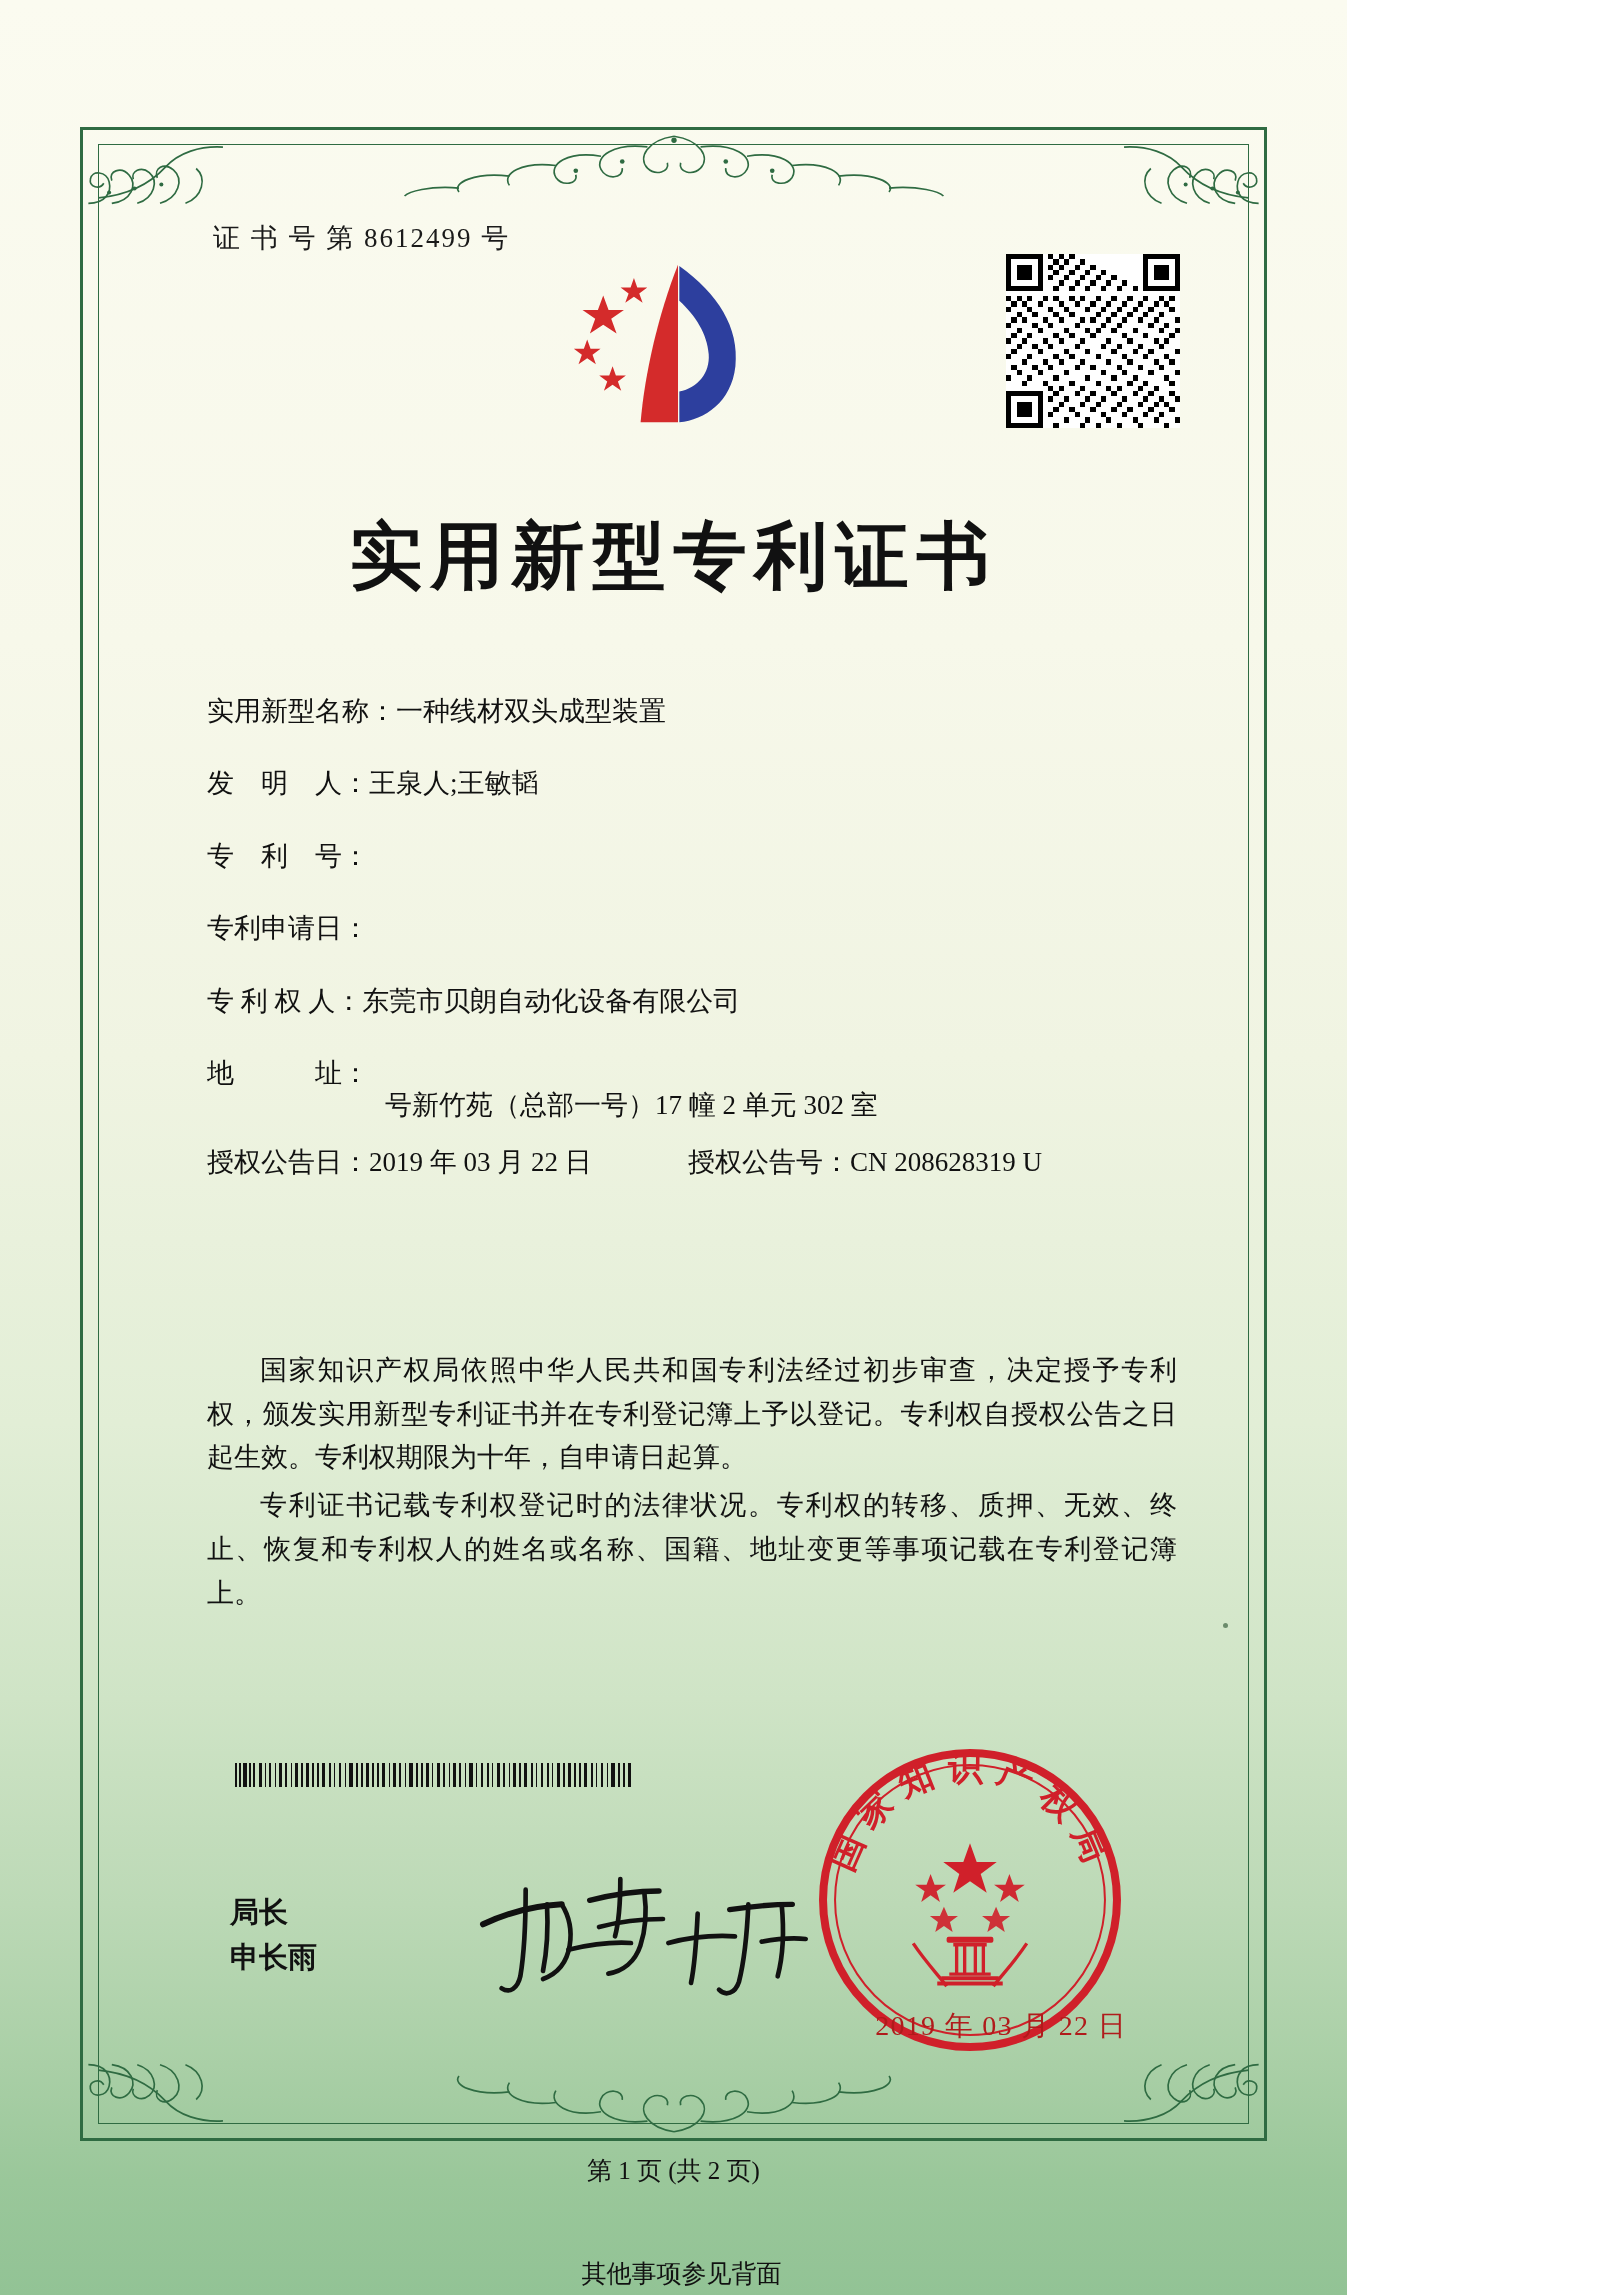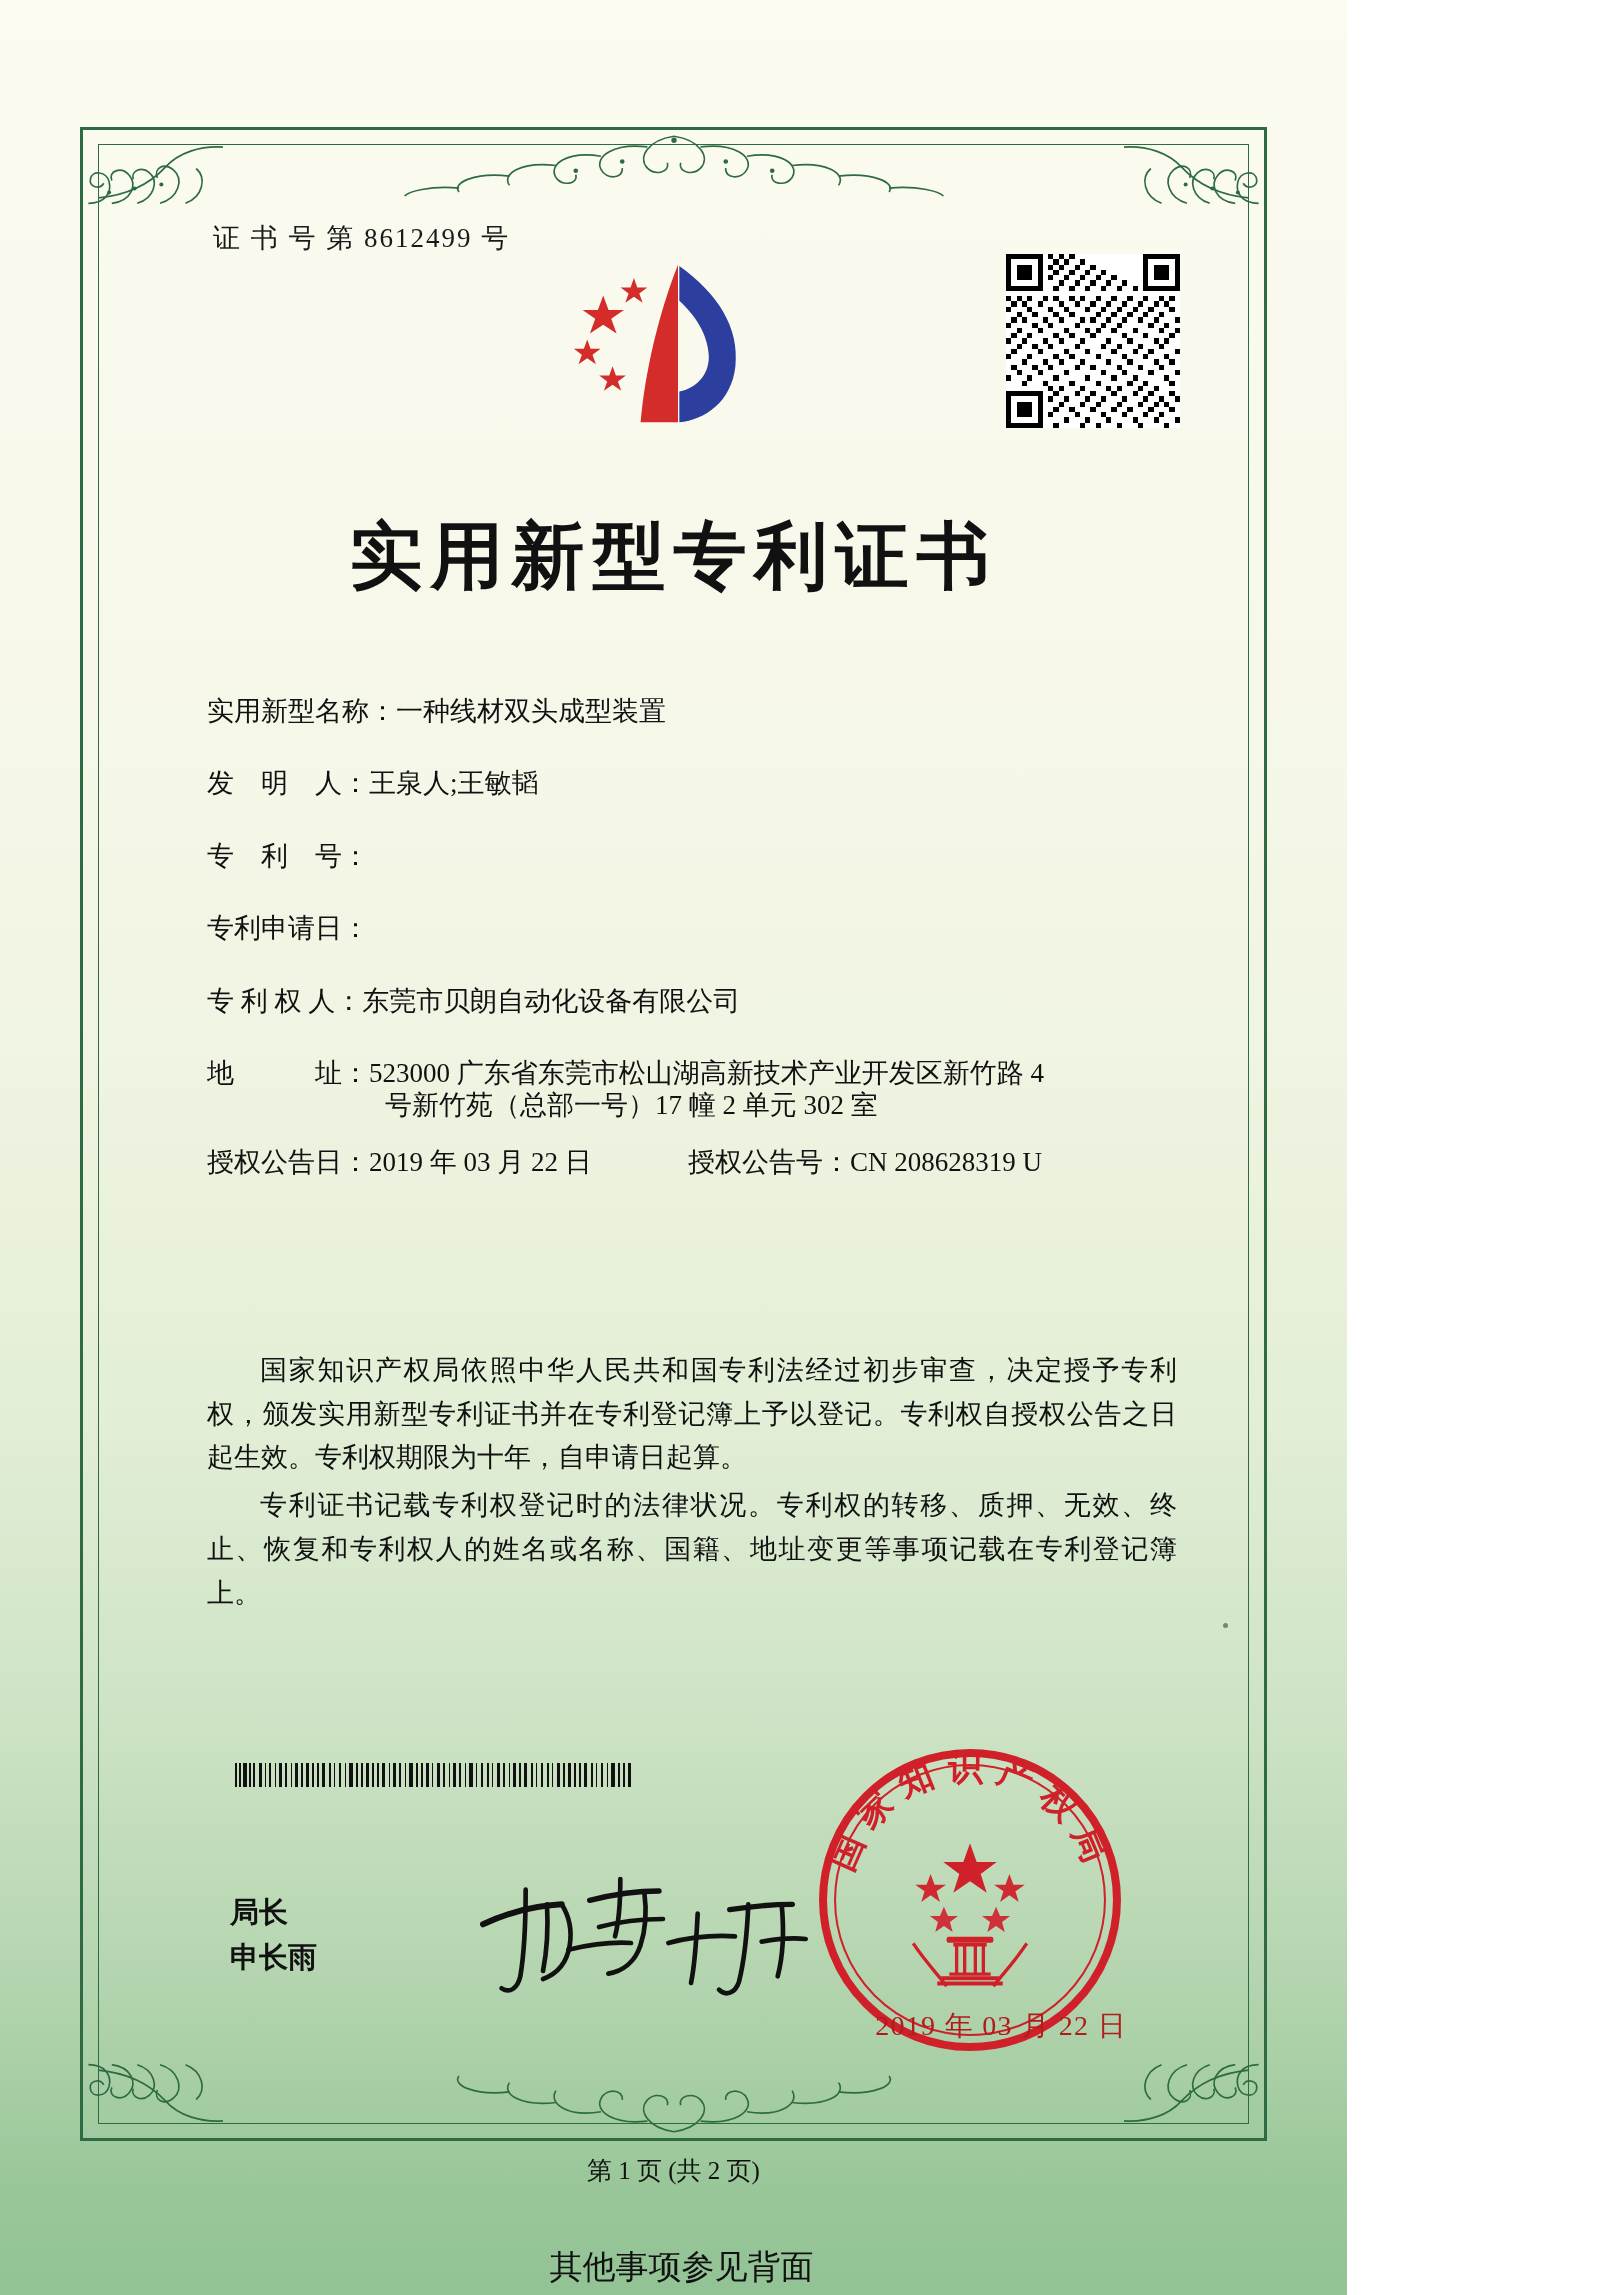--- a/index.html
+++ b/index.html
@@ -223,21 +223,21 @@
     top: 2154px;
     text-align: center;
     font-size: 25px;
     color: #111;
   }
   .footer-note {
     position: absolute;
     left: 16px; right: 0;
     bottom: 5.3px;
     text-align: center;
-    font-size: 33px;
+    font-size: 25px;
     color: #111;
   }
   .side-mark {
     position: absolute;
     right: 119px;
     top: 1623px;
     width: 5.3px;
     height: 5.3px;
     background: #6b8b6b;
     border-radius: 50%;
@@ -635,21 +635,21 @@
     </div>
 
     <div class="field-row">
       <span class="field-label">专 利 权 人：</span>
       <span class="field-value">东莞市贝朗自动化设备有限公司</span>
     </div>
 
     <div class="field-row" style="margin-bottom:24px;">
       <span class="field-label">地　　　址：</span>
       <span class="field-value">
-        <span>523000 广东省东莞市松山湖高新技术产业开发区新竹路 4</span><br>
+        <br>
         <span class="addr-line2">号新竹苑（总部一号）17 幢 2 单元 302 室</span>
       </span>
     </div>
 
     <div class="two-col">
       <div class="left">
         <span class="field-label">授权公告日：</span><span class="field-value">2019 年 03 月 22 日</span>
       </div>
       <div class="right">
         <span class="field-label">授权公告号：</span><span class="field-value">CN 208628319 U</span>

